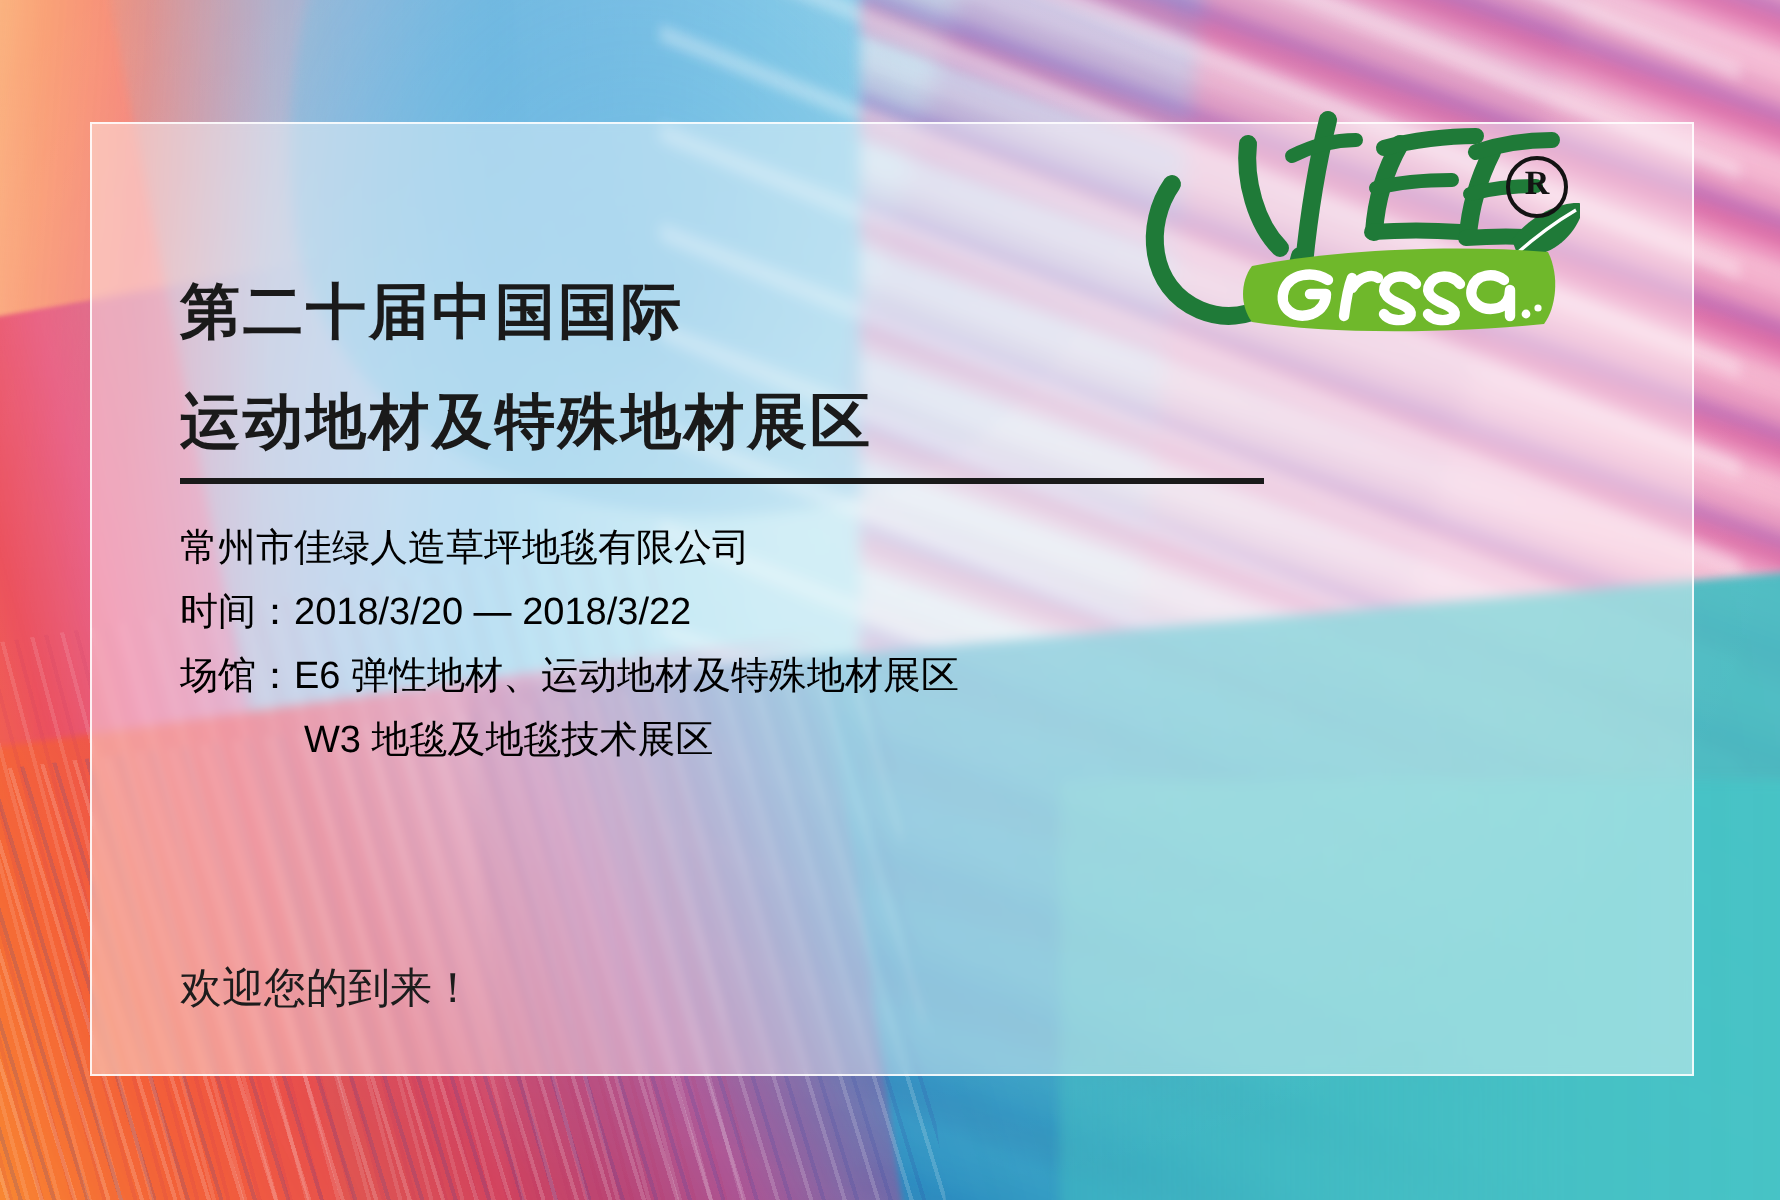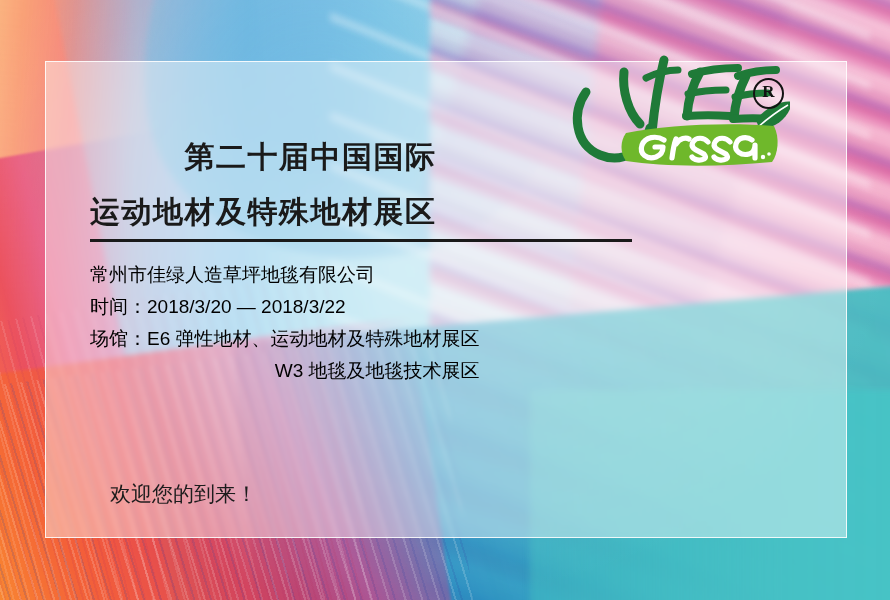--- a/index.html
+++ b/index.html
@@ -233,50 +233,48 @@
   .headline {
     position: absolute;
     left: 44px;
     top: 67px;
     color: #1a1a1a;
     font-size: 30px;
     font-weight: bold;
     letter-spacing: 1.5px;
     line-height: 55px;
     white-space: nowrap;
-    text-align: right;
   }
   .divider {
     position: absolute;
     left: 44px;
     top: 177px;
     width: 542px;
     height: 3px;
     background: #1a1a1a;
   }
   .details {
     position: absolute;
     left: 44px;
     top: 197px;
     color: #000000;
     font-size: 19px;
     line-height: 32px;
     white-space: nowrap;
   }
   .details .line { display: block; }
-  .details .line.indent { padding-left: 62px; text-align: right; }
+  .details .line.indent { padding-left: 62px; }
   .welcome {
     position: absolute;
     left: 44px;
     top: 418px;
     color: #1c1c1c;
     font-size: 21px;
     font-weight: 500;
     white-space: nowrap;
-    margin-left: 20px;
   }
 
   
   .logo {
     position: absolute;
     left: 560px;
     top: 20px;
     width: 230px;
     height: 150px;
   }

